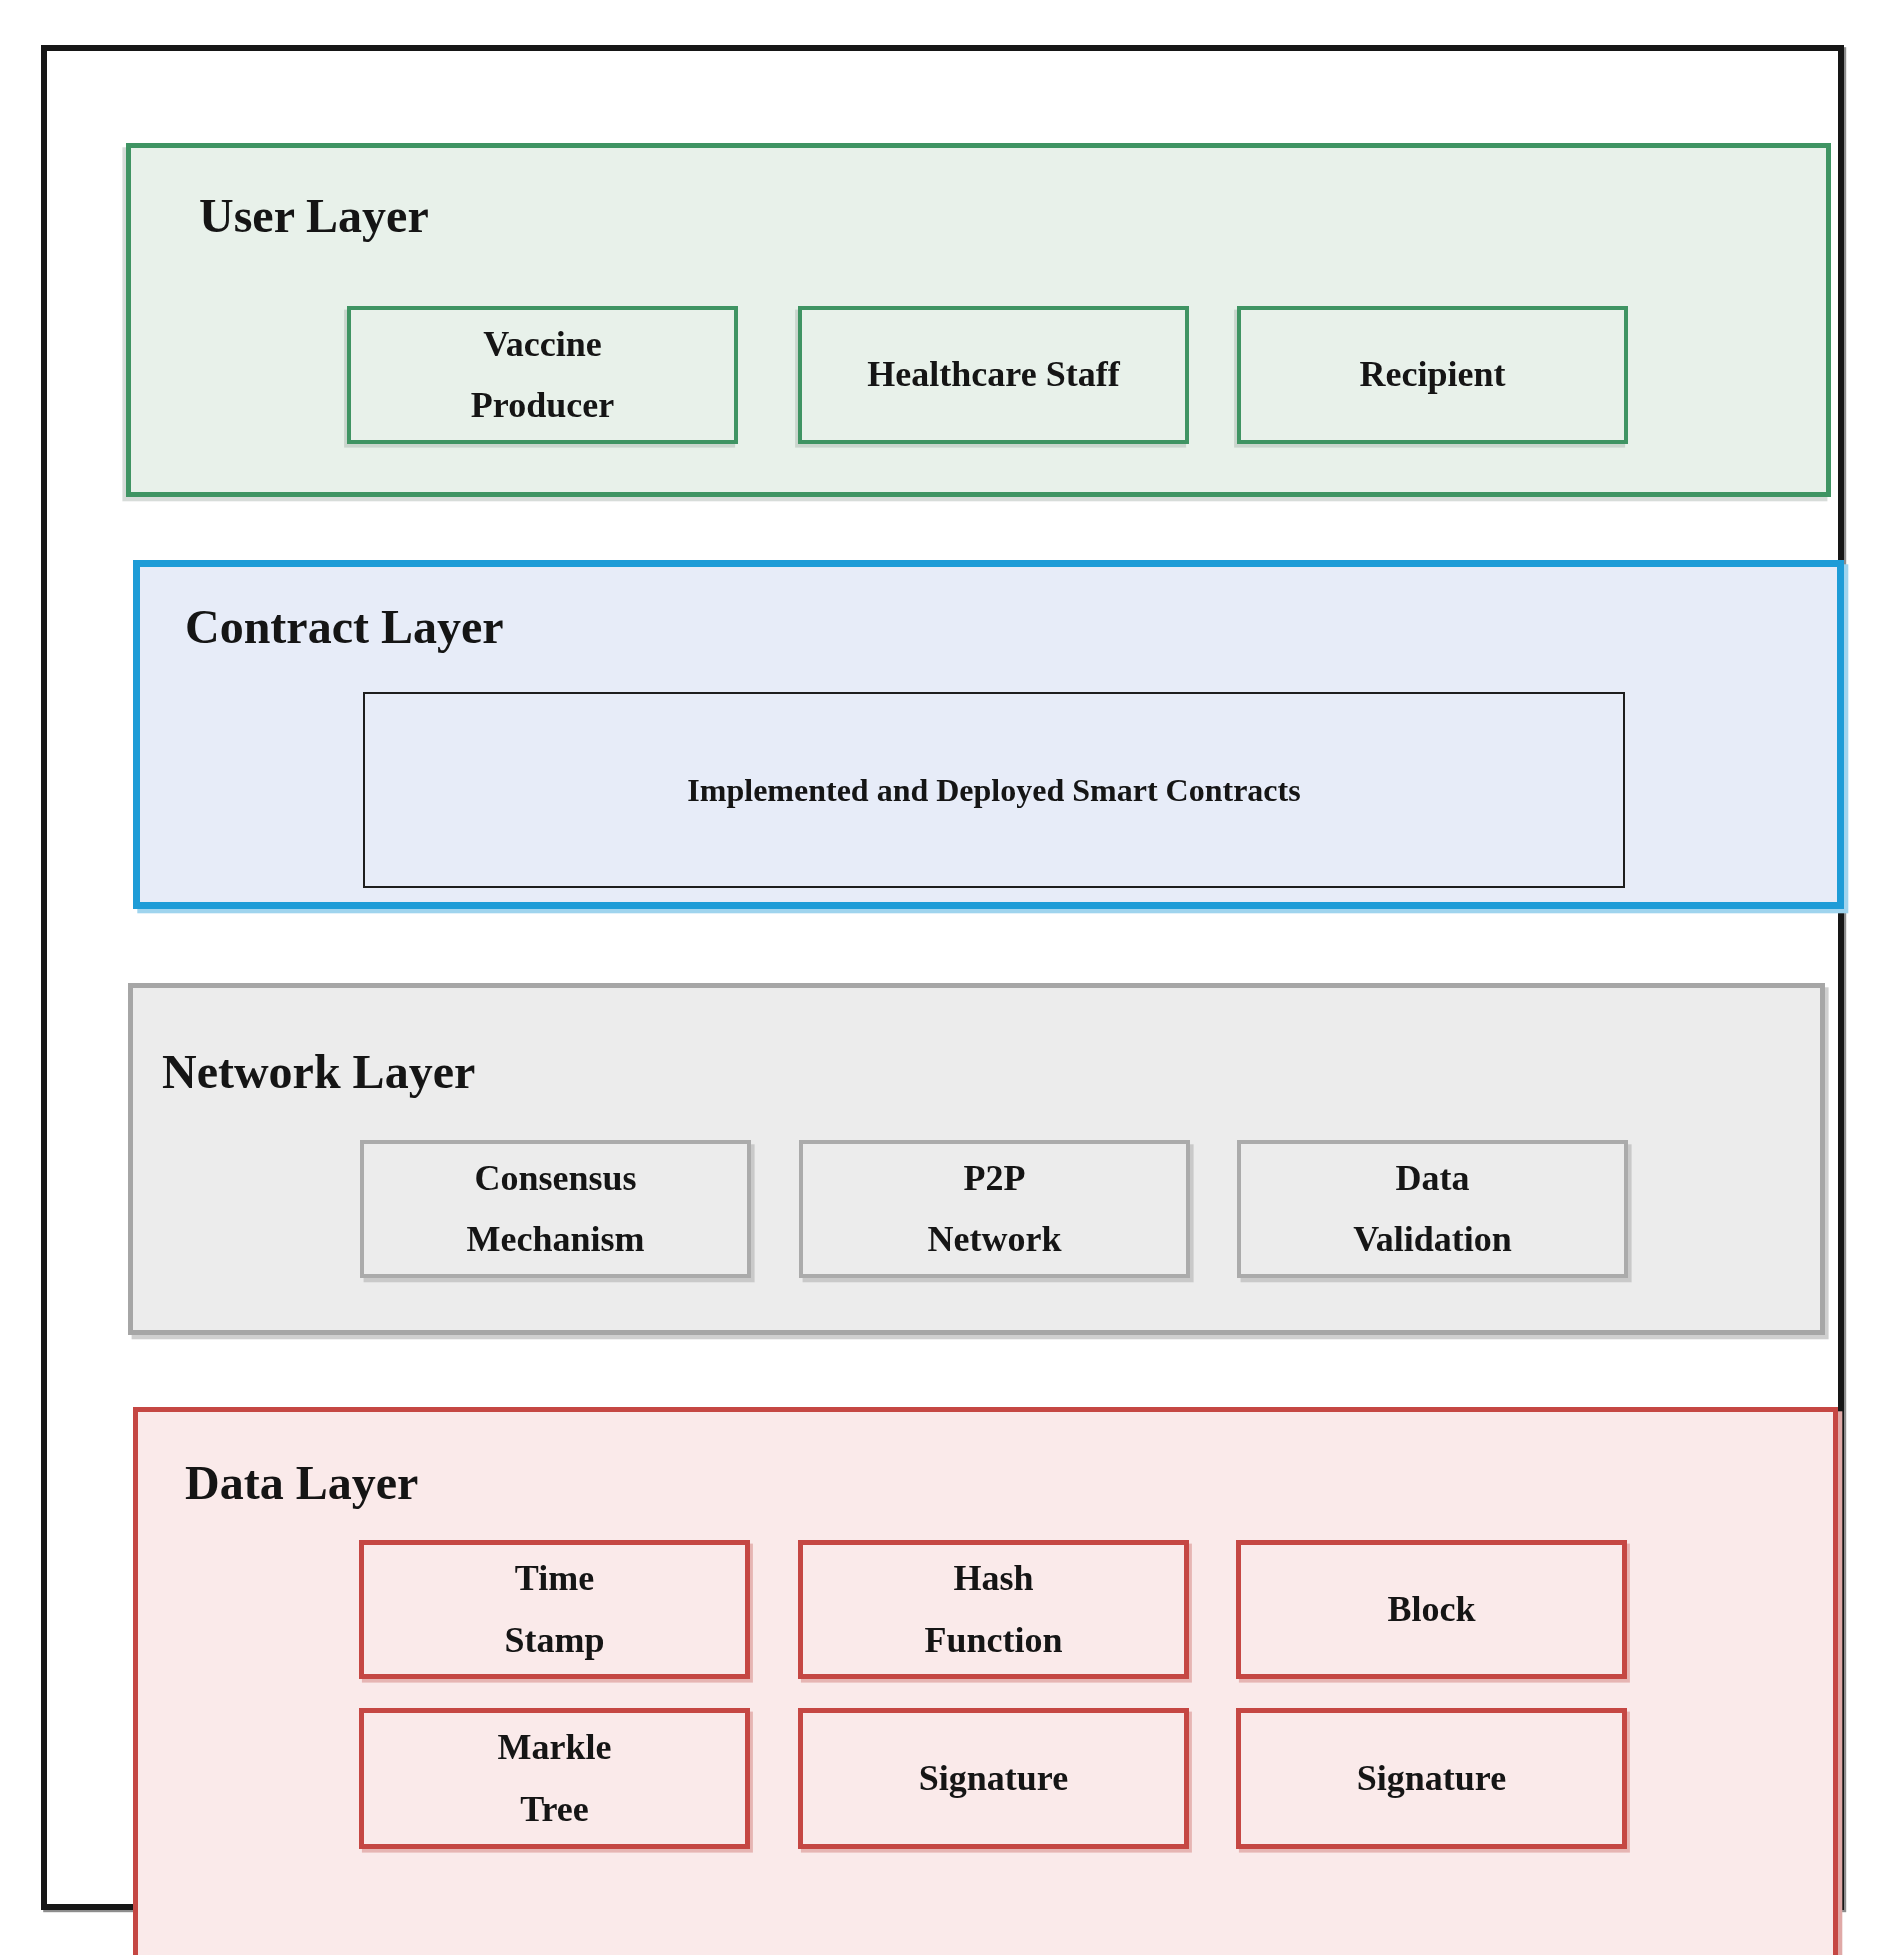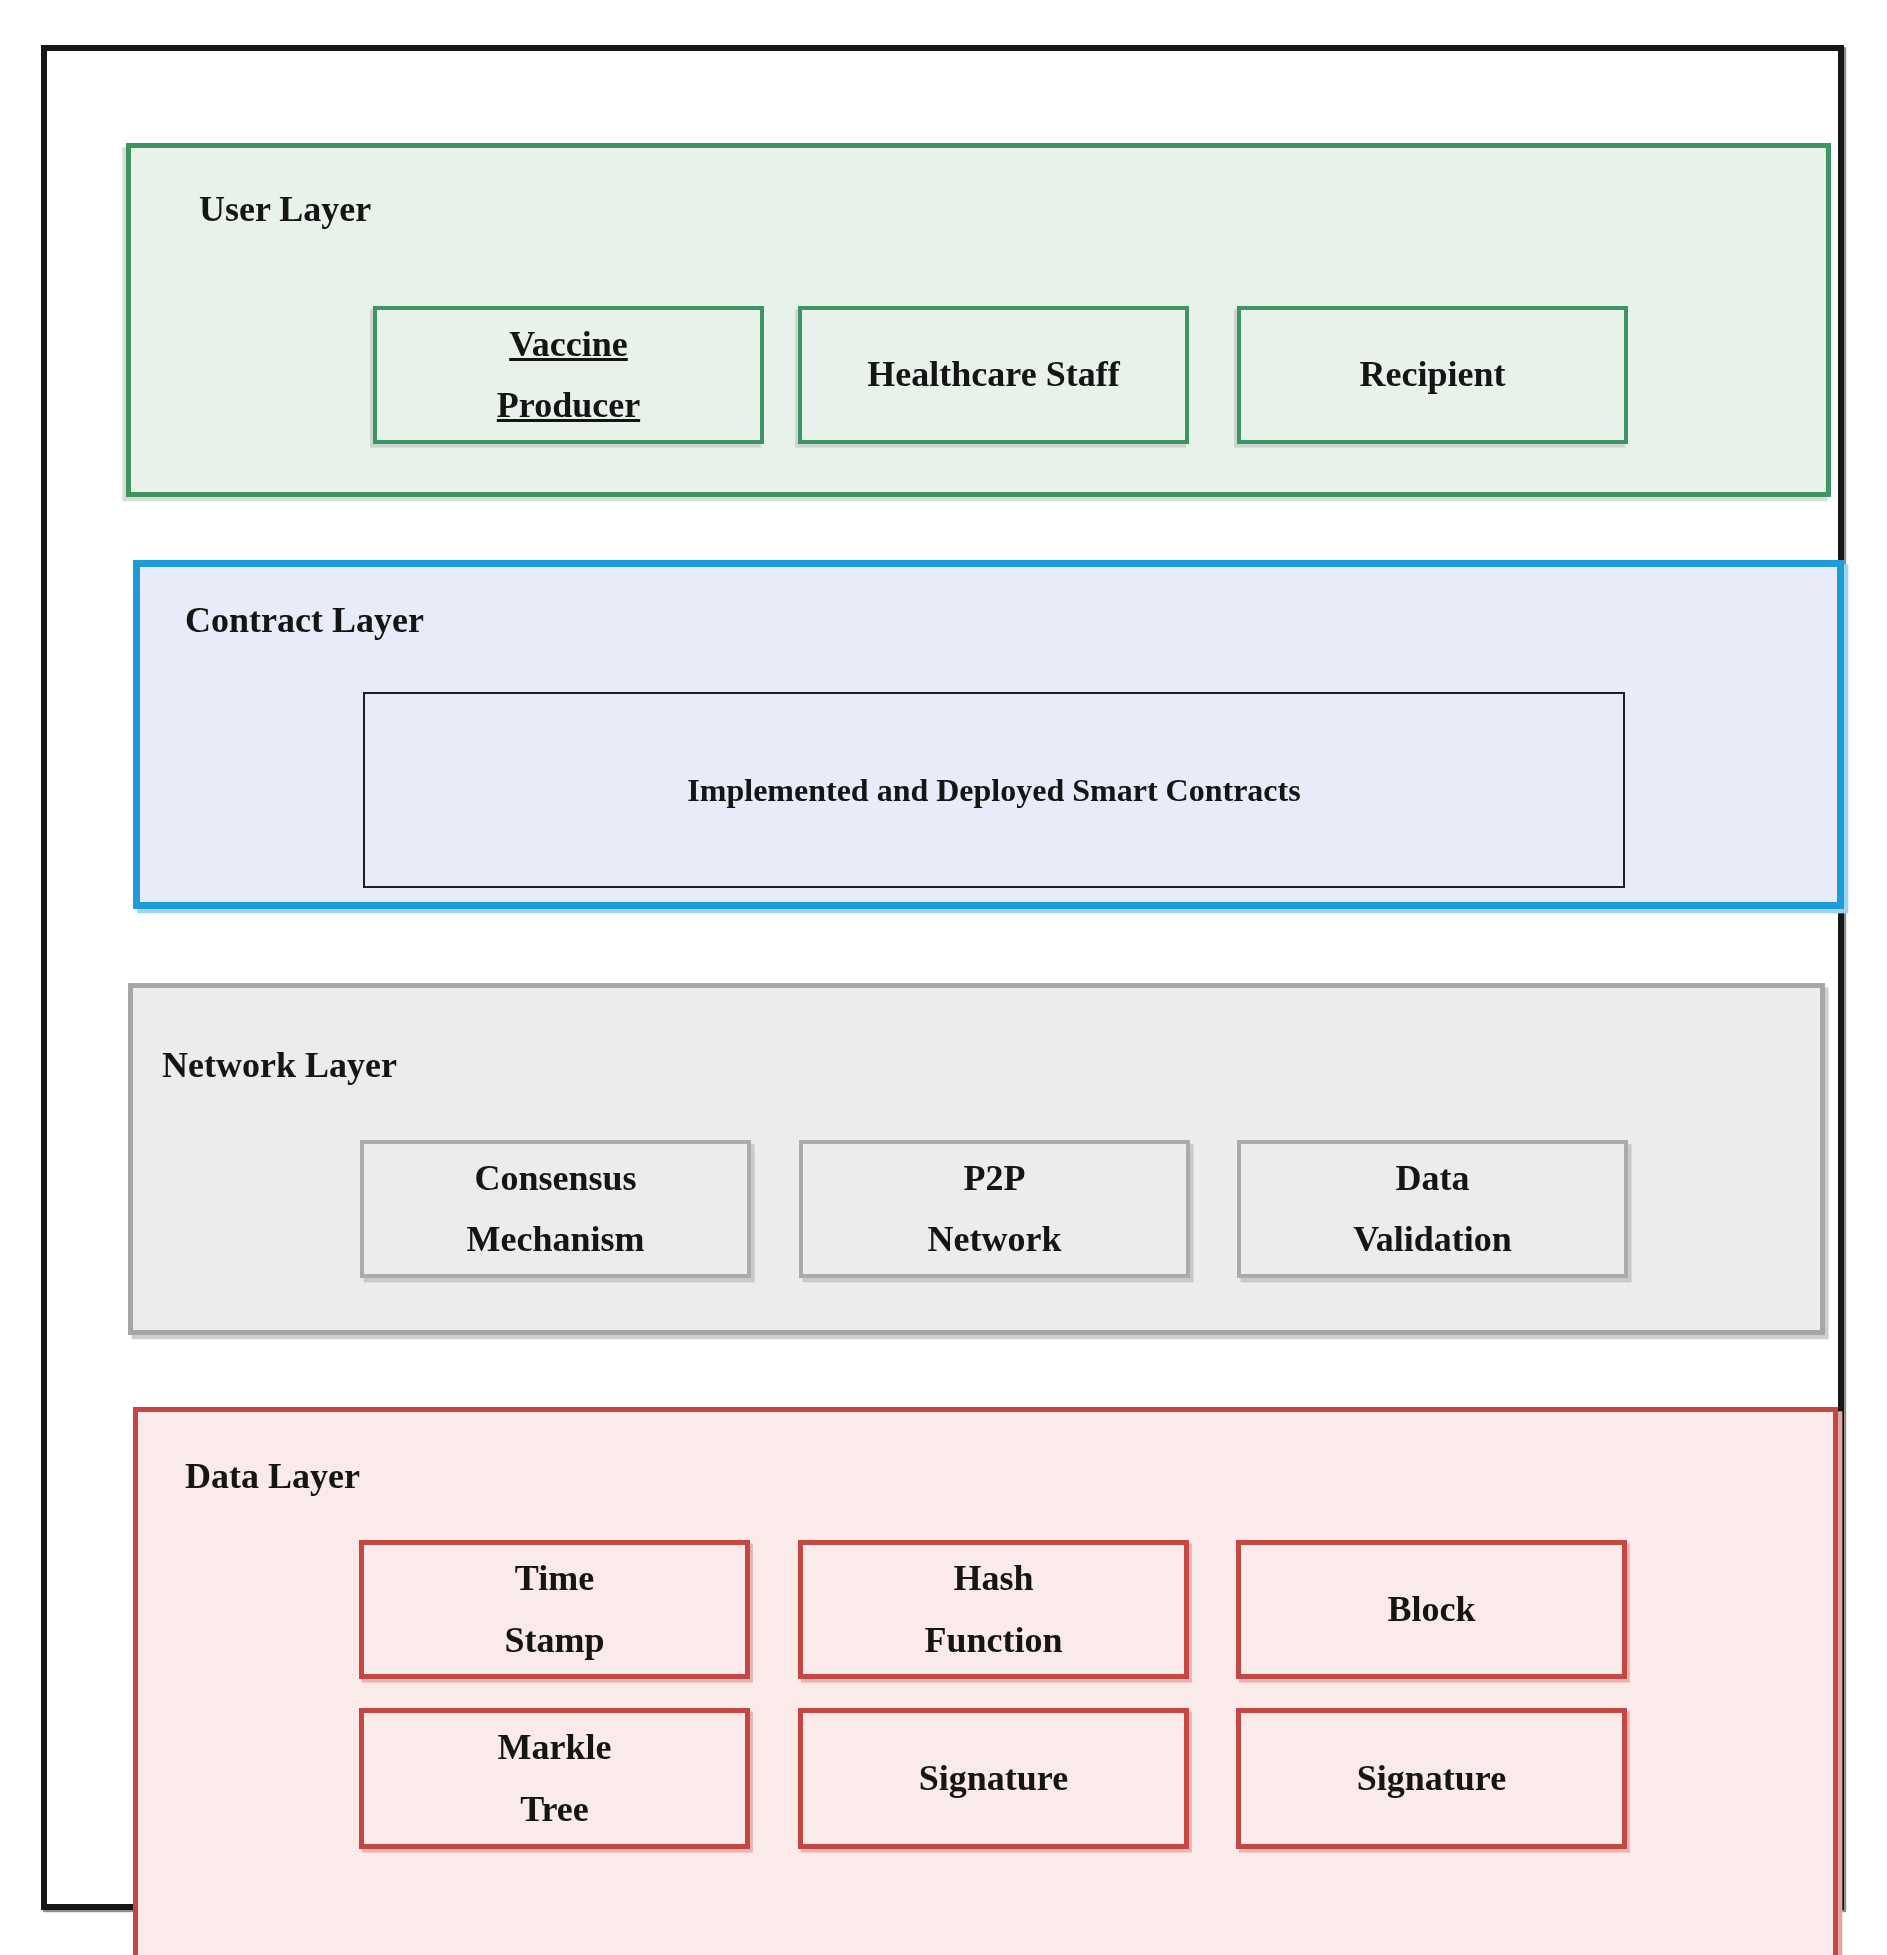--- a/index.html
+++ b/index.html
@@ -12,21 +12,21 @@
   .canvas{position:relative;width:1888px;height:1955px;background:#ffffff;overflow:hidden;}
 
   .frame{
     position:absolute;left:41px;top:45px;width:1803px;height:1865px;
     border:6.5px solid #161616;background:#ffffff;
     box-shadow:2.2px 2.2px 0 #8d8d8d;
   }
 
   .layer{position:absolute;}
   .layer-title{
-    position:absolute;font-weight:bold;font-size:36px;line-height:1.1;
+    position:absolute;font-weight:bold;font-size:48px;line-height:1.1;
     white-space:nowrap;
   }
   .box{
     position:absolute;display:flex;align-items:center;justify-content:center;
     text-align:center;font-weight:bold;font-size:36px;line-height:1.7;
     white-space:pre-line;padding:0 7.2px;
   }
 
   
   .layer-user{
@@ -35,21 +35,21 @@
     border:5.8px solid var(--user_border,#3f9463);
     box-shadow:-3.6px 4.3px 0 rgba(110,130,120,0.28);
   }
   .layer-user .layer-title{left:68px;top:42px;}
   .box-green{
     background:var(--user_fill,#e8f1ea);
     border:4.3px solid var(--user_border,#3f9463);
     box-shadow:-2.9px 3.6px 0 rgba(110,130,120,0.25);
     width:391px;height:138px;top:158px;
   }
-  .u1{left:242px;text-decoration:underline;} .u2{left:667px;} .u3{left:1106px;}
+  .u1{left:216px;} .u2{left:667px;} .u3{left:1106px;}
 
   
   .layer-contract{
     left:86px;top:509px;width:1711px;height:349px;
     background:var(--contract_fill,#e7ecf8);
     border:7.2px solid var(--contract_border,#1e9cd7);
     box-shadow:4.3px 4.3px 0 #9fd4ee;
   }
   .layer-contract .layer-title{left:45px;top:34px;}
   .box-contract{

